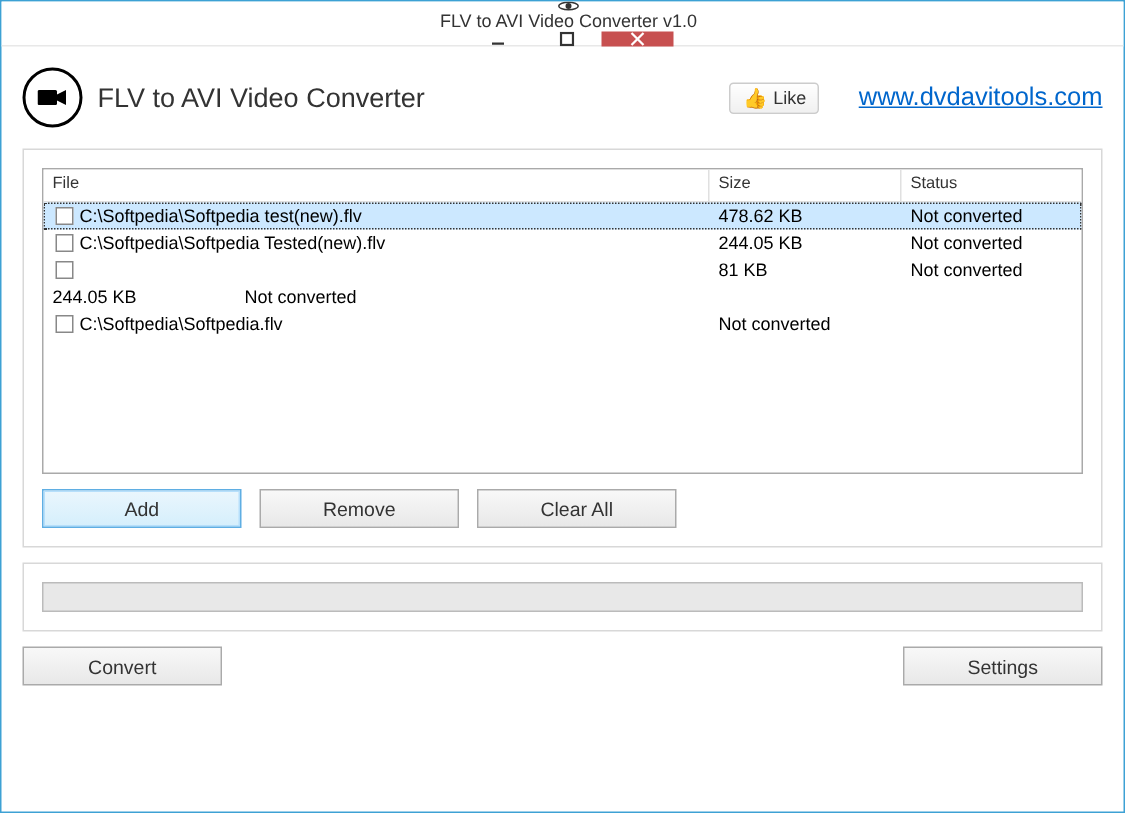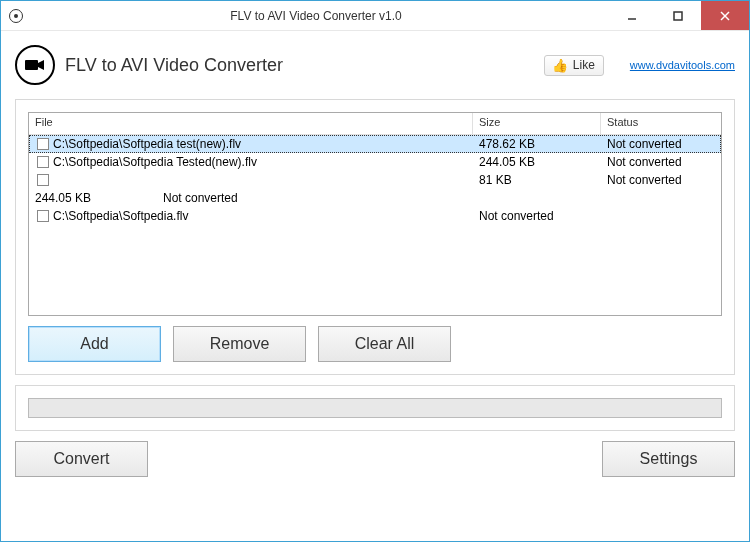--- a/index.html
+++ b/index.html
@@ -1,47 +1,47 @@
 <!DOCTYPE html>
 <html><head>
 <meta charset="utf-8">
 <style>
 * { box-sizing: border-box; margin: 0; padding: 0; font-family: 'Segoe UI', Tahoma, sans-serif; font-size: 12px; }
 body { background: #fff; width: 750px; height: 542px; overflow: hidden; border: 1px solid #3da1d4; }
-.titlebar { height: 30px; background: #fff; display: flex; align-items: center; padding-left: 8px; border-bottom: 1px solid #e8e8e8; }
+.titlebar { height: 30px; background: #fff; display: flex; align-items: center; padding-left: 8px; border-bottom: 1px solid #e8e8e8; flex-direction: column; }
 .titlebar-icon { width: 14px; height: 14px; border: 1px solid #333; border-radius: 50%; display: flex; align-items: center; justify-content: center; }
 .titlebar-icon::before { content: ""; width: 4px; height: 4px; background: #333; border-radius: 50%; }
 .titlebar-title { flex: 1; text-align: center; font-size: 12px; color: #333; }
 .winbtns { display: flex; height: 100%; }
 .winbtn { width: 46px; display: flex; align-items: center; justify-content: center; color: #333; cursor: pointer; }
 .winbtn.close { background: #c75050; color: #fff; width: 48px; }
 .winbtn svg { width: 10px; height: 10px; }
 .content { padding: 14px 14px 14px 14px; }
 .header { display: flex; align-items: center; margin-bottom: 14px; gap: 10px; }
 .logo { width: 40px; height: 40px; border: 2.5px solid #000; border-radius: 50%; display: flex; align-items: center; justify-content: center; }
 .logo svg { width: 20px; height: 16px; }
 .app-title { font-size: 18px; color: #333; flex: 1; }
 .like-btn { display: flex; align-items: center; gap: 4px; border: 1px solid #ccc; border-radius: 3px; padding: 2px 8px; background: linear-gradient(#fff,#f0f0f0); cursor: pointer; font-size: 11px; color: #333; }
 .like-btn .thumb { color: #3b5998; font-size: 13px; }
-.website-link { color: #0066cc; text-decoration: underline; font-size: 11px; margin-left: 16px; }
+.website-link { color: #0066cc; text-decoration: underline; font-size: 17px; margin-left: 16px; }
 .panel { border: 1px solid #d8d8d8; padding: 12px; margin-bottom: 10px; }
 .file-table { border: 1px solid #a9a9a9; background: #fff; height: 204px; overflow: hidden; }
 .table-header { display: flex; background: #fff; border-bottom: 1px solid #e0e0e0; height: 22px; }
 .th { padding: 3px 6px; font-size: 11px; border-right: 1px solid #e0e0e0; color: #333; }
 .th:last-child { border-right: none; }
 .col-file { width: 444px; }
 .col-size { width: 128px; }
 .col-status { flex: 1; }
 .table-row { display: flex; height: 18px; align-items: center; font-size: 11px; }
 .table-row.selected { background: #cce8ff; outline: 1px dotted #333; outline-offset: -1px; }
 .td { padding: 1px 6px; overflow: hidden; white-space: nowrap; }
 .td.col-file { display: flex; align-items: center; gap: 4px; }
 .checkbox { width: 12px; height: 12px; border: 1px solid #888; background: #fff; margin-left: 2px; }
 .btn-row { display: flex; gap: 12px; margin-top: 10px; }
-.btn { width: 133px; height: 36px; border: 1px solid #aaa; background: linear-gradient(#f8f8f8,#e8e8e8); cursor: pointer; font-size: 16px; color: #333; }
+.btn { width: 133px; height: 26px; border: 1px solid #aaa; background: linear-gradient(#f8f8f8,#e8e8e8); cursor: pointer; font-size: 13px; color: #333; }
 .btn.active { border-color: #5faee3; box-shadow: inset 0 0 0 1px #b6dffb; background: linear-gradient(#eaf6fd,#d5effc); }
 .btn:disabled { color: #999; cursor: default; }
 .save-label { font-size: 12px; color: #333; margin-bottom: 6px; }
 .save-row { display: flex; gap: 10px; align-items: center; }
 .path-input { flex: 1; height: 23px; border: 1px solid #aaa; padding: 2px 6px; font-size: 12px; background: #fff; }
 .browse-btn { width: 35px; height: 26px; border: 1px solid #aaa; background: linear-gradient(#f8f8f8,#e8e8e8); cursor: pointer; }
 .progress-panel { border: 1px solid #d8d8d8; padding: 12px; margin-bottom: 10px; }
 .progress-bar { height: 20px; border: 1px solid #bbb; background: #e8e8e8; }
 .bottom-row { display: flex; gap: 0; }
 .bottom-row .spacer { flex: 1; }

